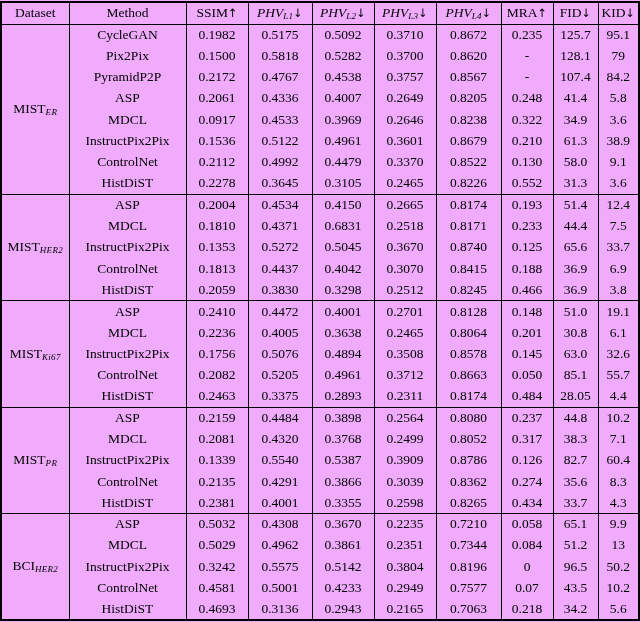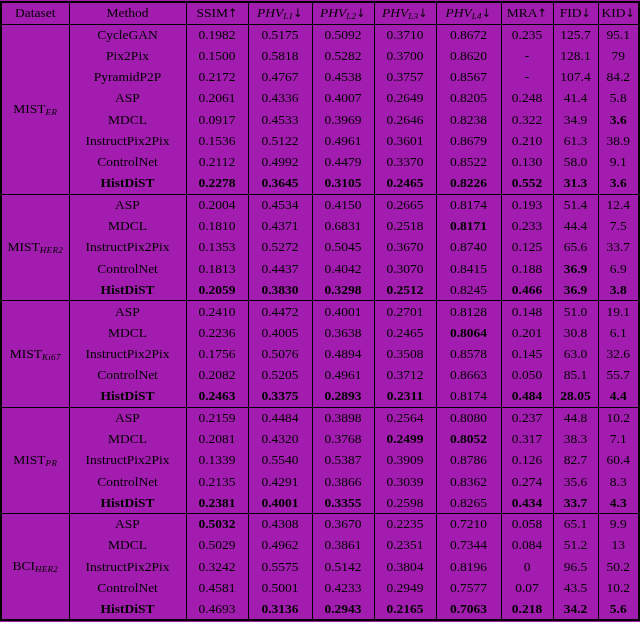--- a/index.html
+++ b/index.html
@@ -3,21 +3,21 @@
 <meta charset="utf-8">
 <style>
   html, body {
     margin: 0;
     padding: 0;
     background: #ffffff;
   }
   .page {
     width: 640px;
     height: 622px;
-    background: #a21caf;
+    background: #f0abfc;
     box-sizing: border-box;
     display: flex;
     align-items: center;
     justify-content: center;
   }
   table.results {
     border-collapse: collapse;
     table-layout: fixed;
     width: 638px;
     height: 620px;
@@ -41,21 +41,21 @@
     border-bottom: 1.3px solid #000000;
     height: 22px;
   }
   table.results tbody tr {
     height: 21px;
   }
   table.results tbody tr.group-start td {
     border-top: 1.3px solid #000000;
   }
   table.results .bold {
-    font-weight: bold;
+    font-weight: normal;
   }
   table.results i {
   }
   table.results sub {
     font-size: 9px;
     line-height: 0;
     vertical-align: -2px;
   }
   table.results sub i {
     letter-spacing: 0.3px;

